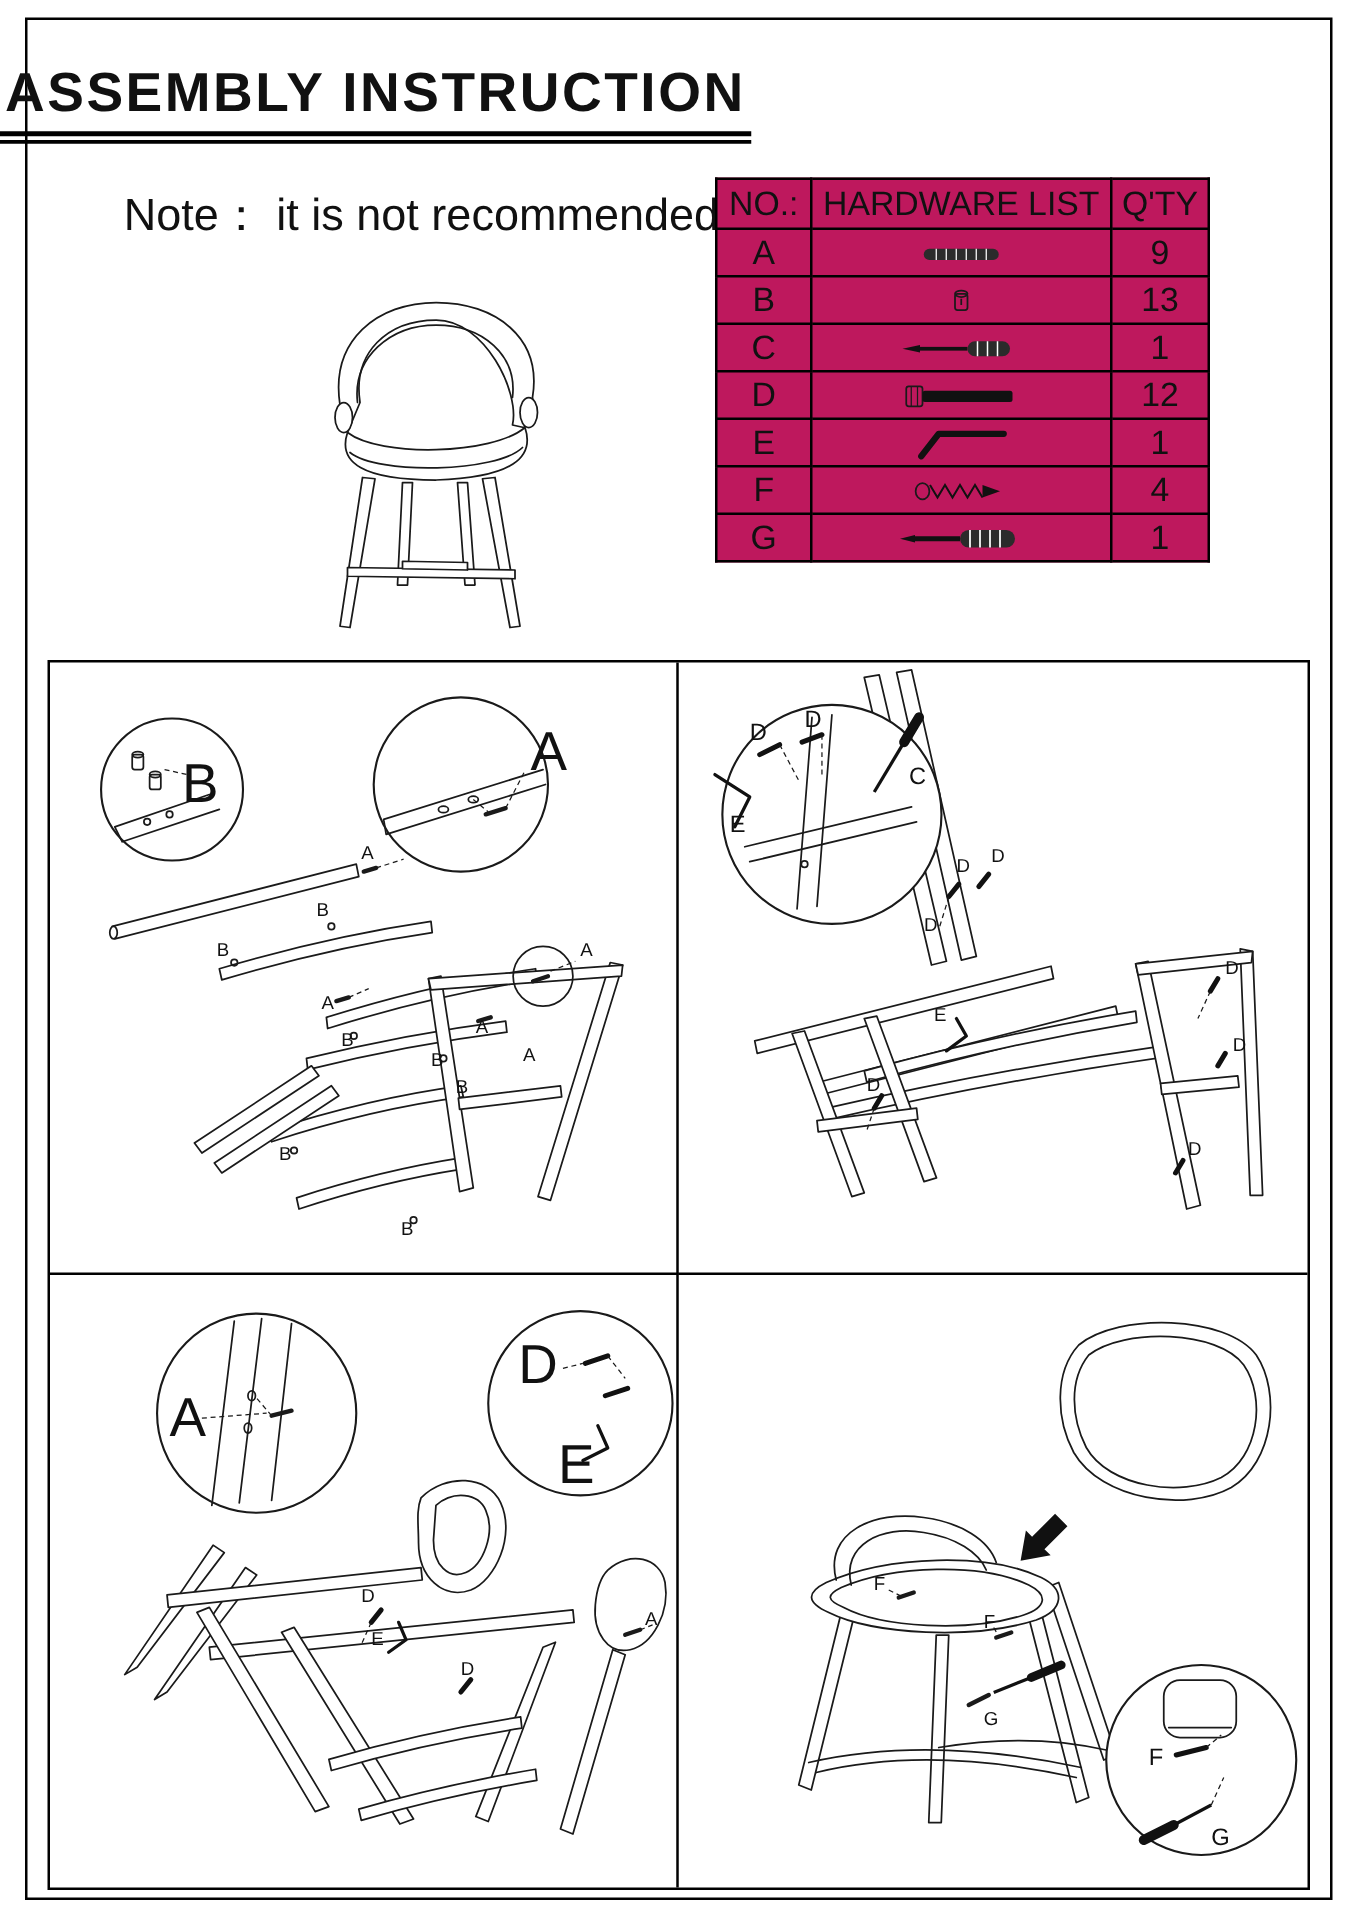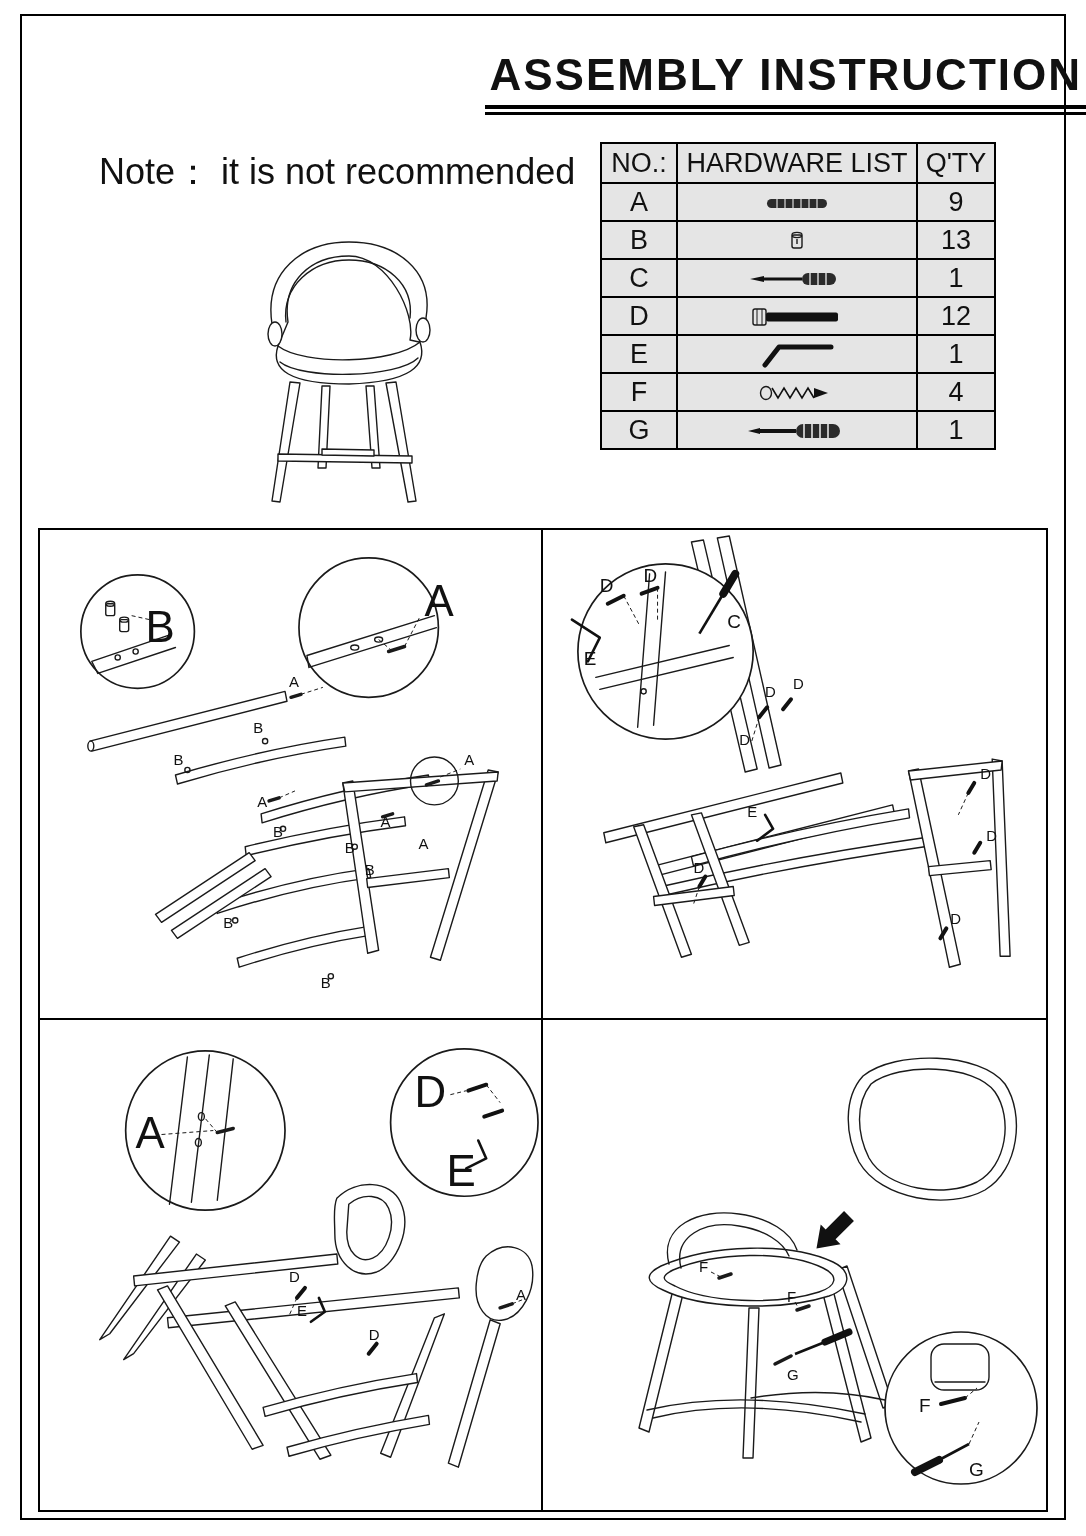--- a/index.html
+++ b/index.html
@@ -3,28 +3,28 @@
 <meta charset="utf-8">
 <style>
   * { margin:0; padding:0; box-sizing:border-box; }
   html,body { background:#ffffff; }
   body {
     width:1086px; height:1536px; position:relative; overflow:hidden;
     font-family:"Liberation Sans", sans-serif; color:#111;
   }
   .page-border { position:absolute; left:20px; top:14px; width:1046px; height:1506px;
     border:2px solid #000; }
-  .title-wrap { position:absolute; top:50px; left:0; width:100%; text-align:right; }
+  .title-wrap { position:absolute; top:50px; left:0; width:100%; text-align:left; }
   .title { display:inline-block; font-size:44px; font-weight:bold; letter-spacing:2px;
     padding:0 4px 5px; border-bottom:4px solid #000; position:relative; }
   .title::after { content:""; position:absolute; left:0; right:0; bottom:-10px; height:3px; background:#000; }
   .note { position:absolute; left:99px; top:146px; font-size:36px; line-height:1.45; }
   .chair-fig { position:absolute; left:214px; top:216px; }
   
-  .hw-table { position:absolute; left:600px; top:142px; border-collapse:collapse; background:#e5e5e5; }
+  .hw-table { position:absolute; left:572px; top:142px; border-collapse:collapse; background:#be185d; }
   .hw-table th, .hw-table td { border:2px solid #000; text-align:center; vertical-align:middle;
     font-size:27px; font-weight:normal; height:38px; padding:0; }
   .hw-table th { height:40px; }
   .col-no { width:76px; } .col-list { width:240px; } .col-qty { width:78px; }
   .hw-table svg { vertical-align:middle; display:inline-block; }
   
   .panels { position:absolute; left:38px; top:528px; width:1010px; height:984px;
     border:2px solid #000; display:grid; grid-template-columns:1fr 1fr; grid-template-rows:1fr 1fr; }
   .panel { position:relative; overflow:hidden; }
   .panel-1 { border-right:2px solid #000; border-bottom:2px solid #000; }

